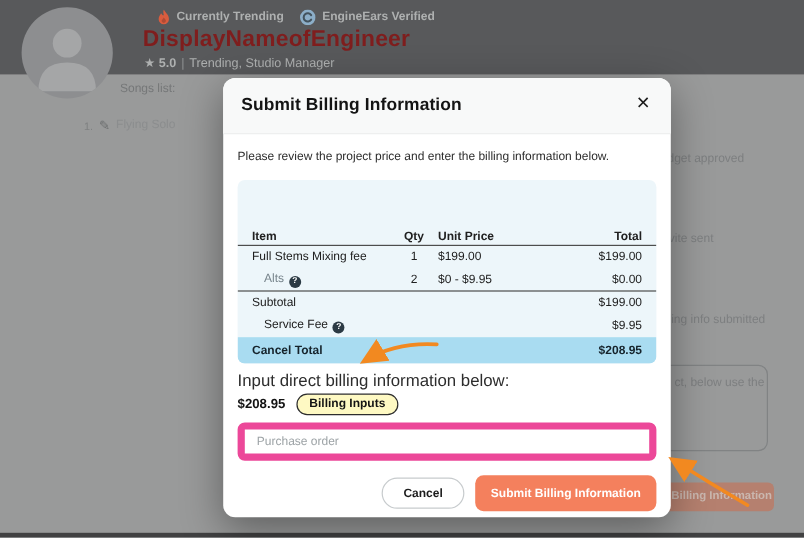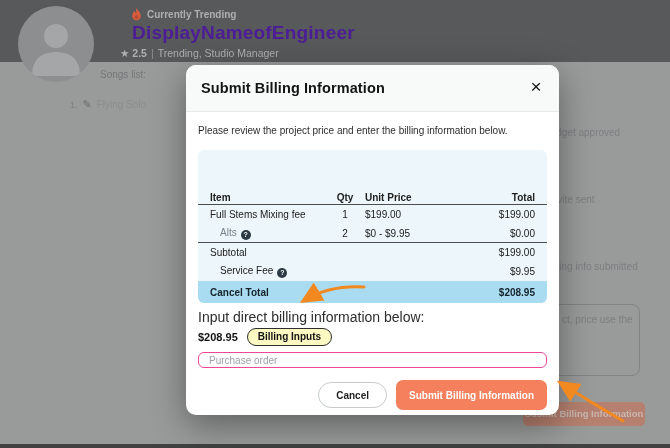--- a/index.html
+++ b/index.html
@@ -11,22 +11,22 @@
     -webkit-font-smoothing:antialiased;
   }
 
   
   .hdr { position:absolute; left:0; top:0; width:670px; height:62px; background:#58595b; }
   .avatar { position:absolute; left:18px; top:6px; width:76px; height:76px; border-radius:50%;
             background:#8d8e90; overflow:hidden; }
   .badge-row { position:absolute; left:131px; top:8px; display:flex; align-items:center; gap:6px; }
   .badge { display:flex; align-items:center; gap:5px; font-size:10px; font-weight:bold; color:#aeb0b0; }
   .badge + .badge { margin-left:8px; }
-  .profile-name { position:absolute; left:132px; top:22px; font-size:19px; font-weight:bold;
-                  color:#4c1d95; letter-spacing:.2px; }
+  .profile-name { position:absolute; left:119px; top:22px; font-size:19px; font-weight:bold;
+                  color:#7f1d1d; letter-spacing:.2px; }
   .profile-sub { position:absolute; left:120px; top:47px; font-size:10.5px; color:#aeb0b0; }
   .profile-sub b { font-weight:bold; }
   .profile-sub .sep { color:#8f9192; padding:0 4px; }
 
   .songs-label { position:absolute; left:100px; top:69px; font-size:10px; font-weight:normal; color:#757778; }
   .song-row { position:absolute; left:70px; top:98px; display:flex; align-items:center; gap:5px;
               font-size:10px; color:#8b8d8e; }
   .song-row .num { font-size:9px; color:#7f8182; }
   .song-row .pencil { font-size:11px; color:#6b6d6e; font-family:"DejaVu Sans",sans-serif; }
 
@@ -69,21 +69,21 @@
   .info-dot { display:inline-block; width:10px; height:10px; margin-left:4px; vertical-align:-1px;
               border-radius:50%; background:#2b3a44; color:#fff; font-size:7px; font-weight:bold;
               text-align:center; line-height:10px; cursor:pointer; }
 
   .instruction { font-size:14px; color:#2d2d2d; margin-top:8px; line-height:13px; }
   .amount-row { display:flex; align-items:center; gap:9px; margin-top:4px; height:18px; }
   .amount { font-size:11px; font-weight:bold; color:#141414; }
   .pill-btn { border:1.3px solid #2d2d2d; background:#fef9c3; border-radius:13px; padding:2px 10px 3px;
               font-size:10px; font-weight:bold; color:#141414; cursor:pointer;
               font-family:inherit; }
-  .po-input { margin-top:6px; width:100%; height:16px; border:1px solid #ec4899; border-radius:6px;
+  .po-input { margin-top:6px; width:100%; height:32px; border:6px solid #ec4899; border-radius:6px;
               padding:0 10px; font-size:10px; color:#333; font-family:inherit; background:#fff; }
   .po-input::placeholder { color:#9da3a6; }
 
   .modal-footer { display:flex; justify-content:flex-end; align-items:center; gap:9px;
                   margin-top:12px; }
   .btn-cancel { height:26px; padding:0 17px; background:#fff; border:1px solid #c7cbcd; border-radius:14px;
                 font-size:10px; font-weight:bold; color:#1d1d1d; cursor:pointer; font-family:inherit; }
   .btn-submit { height:30px; padding:0 13px; background:#f4805d; border:none; border-radius:7px;
                 font-size:10px; font-weight:bold; color:#ffffff; cursor:pointer; font-family:inherit; }
 
@@ -102,43 +102,50 @@
 </div>
 
 <div class="badge-row">
   <span class="badge">
     <svg width="11" height="13" viewBox="0 0 11 13">
       <path d="M5.5 0 C6.5 2.5 9.8 4.2 9.8 8 A4.3 4.3 0 0 1 1.2 8 C1.2 5.5 2.6 4.6 3.2 3 C4 4 4.4 4.6 5.5 4.8 C5.1 3 4.8 1.8 5.5 0 Z" fill="#d95c3e"></path>
       <path d="M5.5 6.5 C6.3 7.8 7.3 8.3 7.3 9.6 A1.9 1.9 0 0 1 3.6 9.6 C3.6 8.4 4.9 7.8 5.5 6.5 Z" fill="#b04a34"></path>
     </svg>
     <span>Currently Trending</span>
   </span>
+  <span class="badge">
+    <svg width="13" height="13" viewBox="0 0 13 13">
+      <circle cx="6.5" cy="6.5" r="6.5" fill="#8caec8"></circle>
+      <path d="M9.3 4.6 A3.4 3.4 0 1 0 9.3 8.4" fill="none" stroke="#43535e" stroke-width="1.7" stroke-linecap="round"></path>
+    </svg>
+    <span>EngineEars Verified</span>
+  </span>
 </div>
 
 <div class="profile-name">DisplayNameofEngineer</div>
 
 <div class="profile-sub">
   <b><span>★</span>
-  <span>2.5</span></b><span class="sep">|</span><span>Trending, Studio Manager</span>
+  <span>5.0</span></b><span class="sep">|</span><span>Trending, Studio Manager</span>
 </div>
 
 <div class="songs-label">Songs list:</div>
 
 <div class="song-row">
   <span class="num">1.</span>
   <span class="pencil">✎</span>
   <span>Flying Solo</span>
 </div>
 
 <div class="bg-status s1">Budget approved</div>
 <div class="bg-status s2">Invite sent</div>
 <div class="bg-status s3">Billing info submitted</div>
 
 <div class="bg-note-box"></div>
-<div class="bg-note-text">ct, price use the</div>
+<div class="bg-note-text">ct, below use the</div>
 
 <button class="bg-submit">Submit Billing Information</button>
 
 <div class="bottom-band"></div>
 
 <div class="modal">
   <div class="modal-titlebar">
     <span class="modal-title">Submit Billing Information</span>
     <button class="modal-close">×</button>
   </div>

